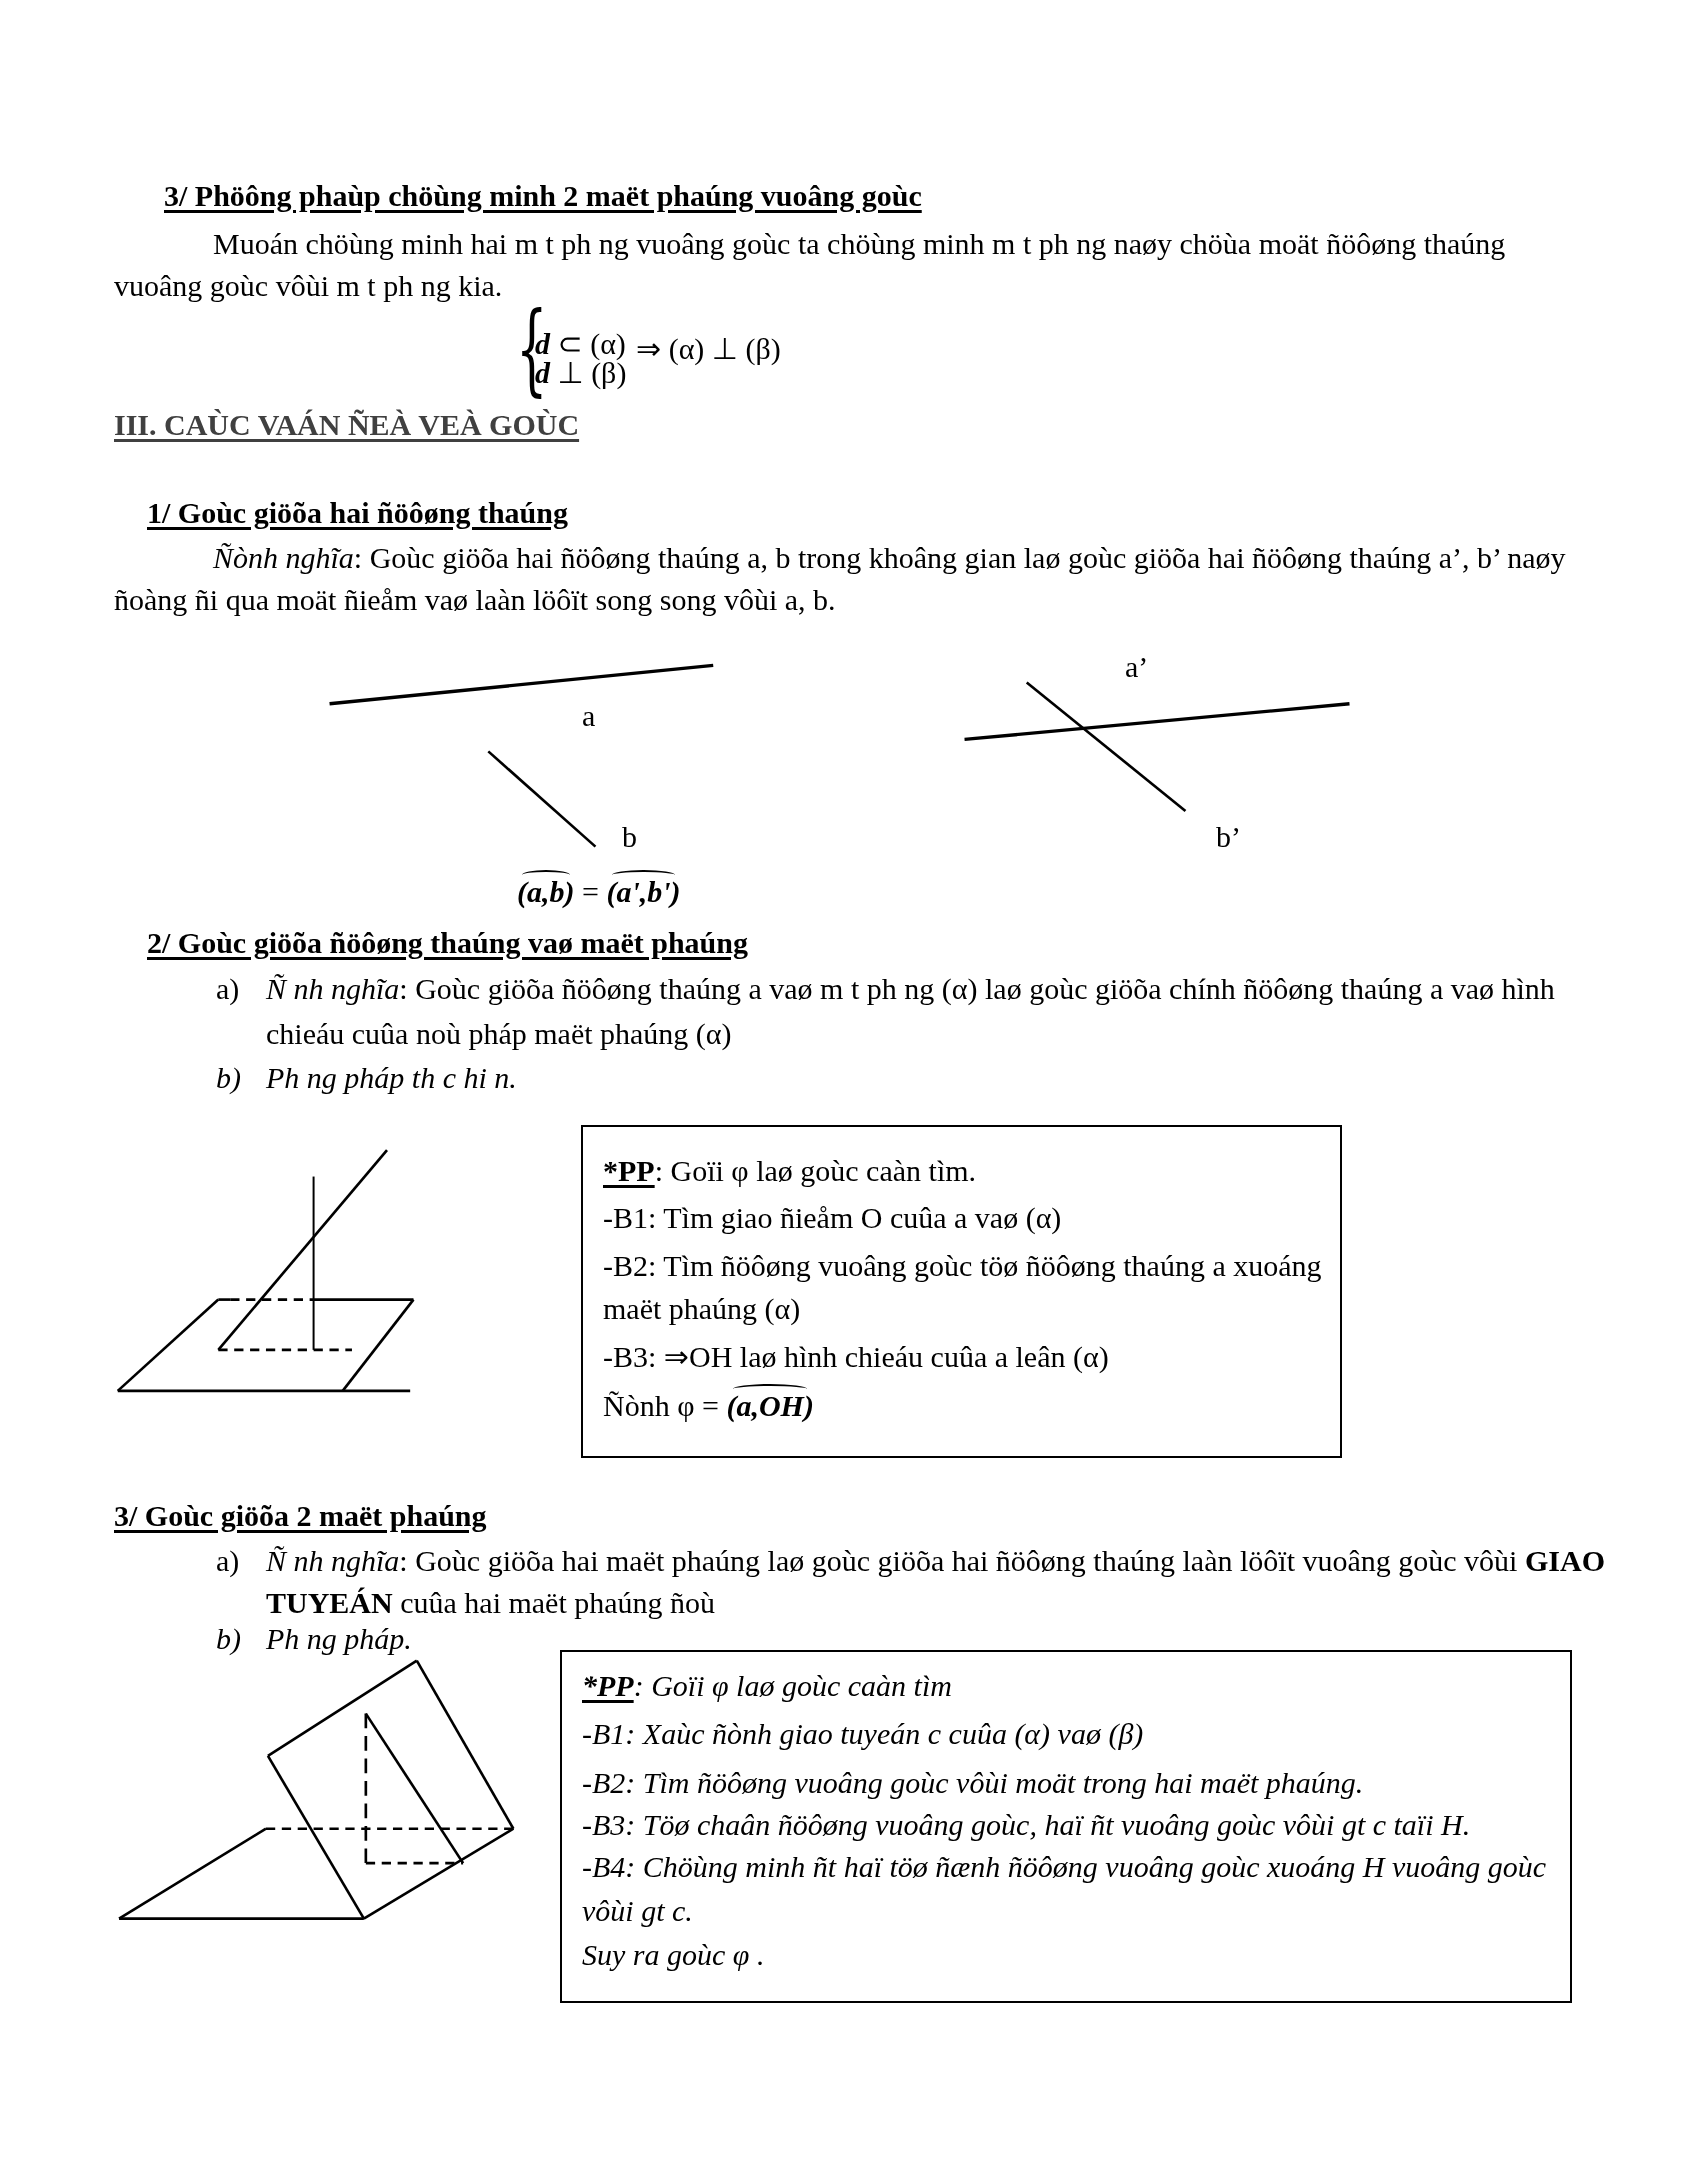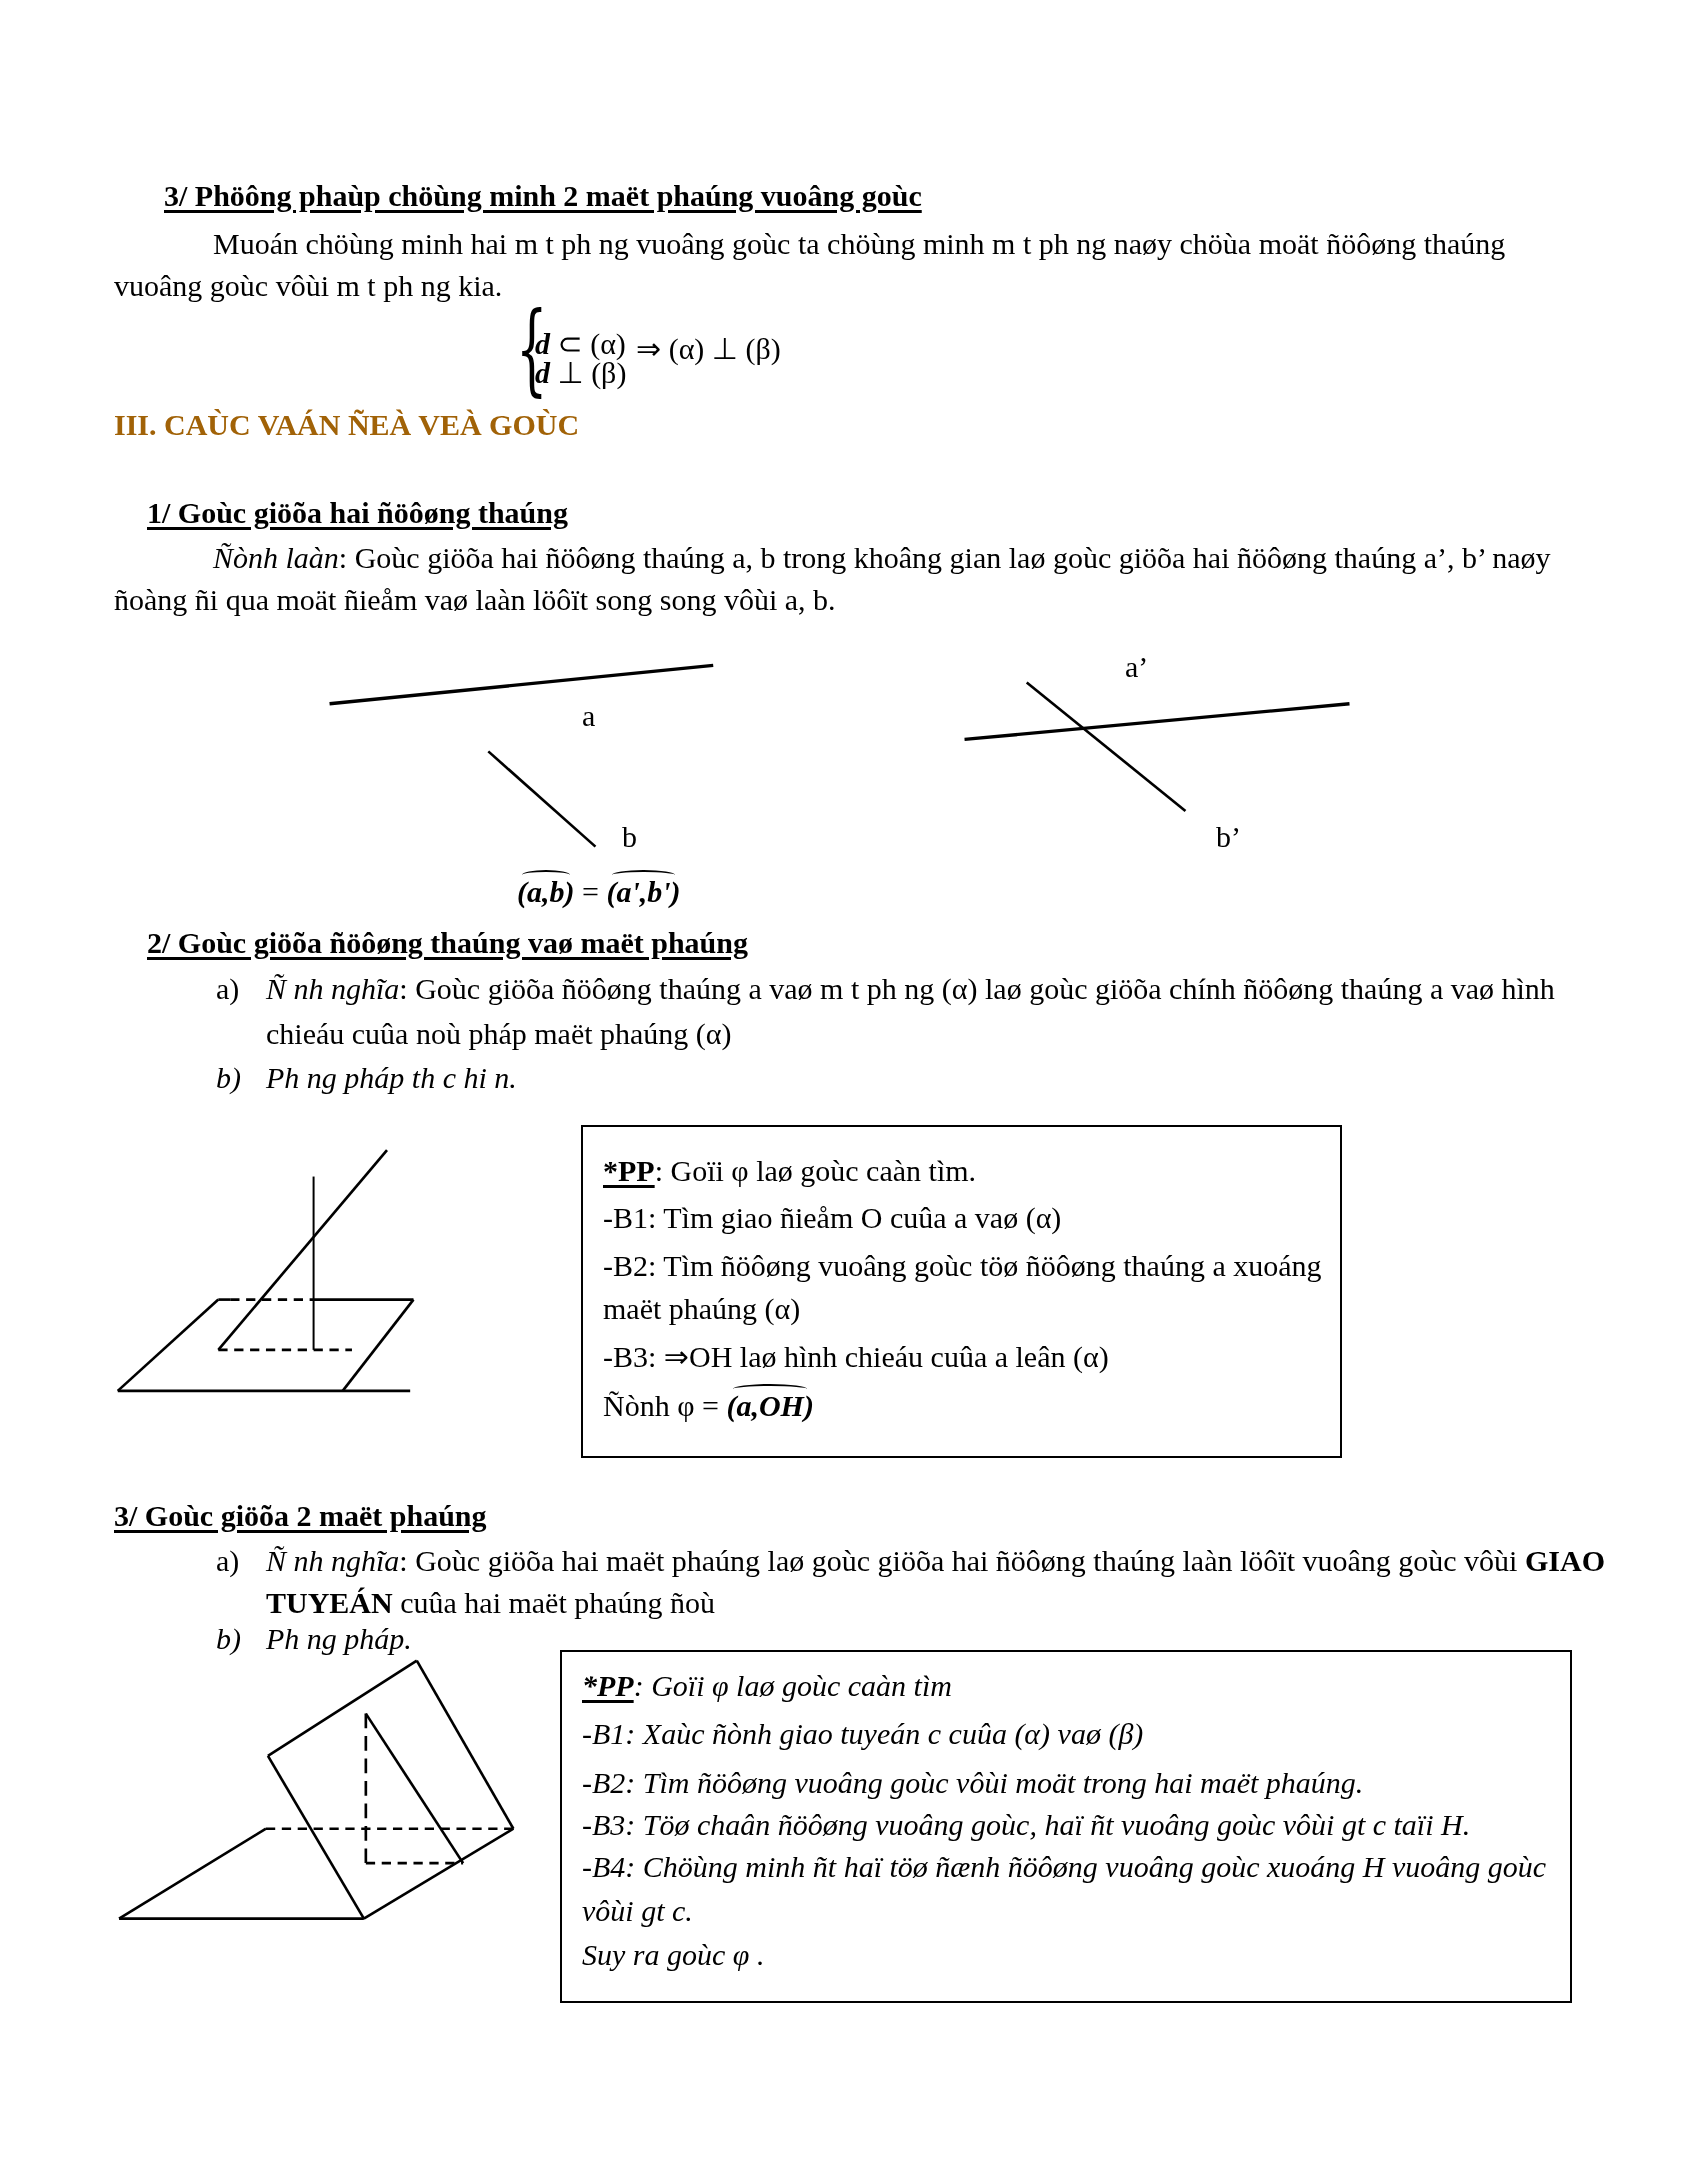--- a/index.html
+++ b/index.html
@@ -1,21 +1,21 @@
 <!DOCTYPE html>
 <html style="font-size:10.6px"><head>
 <meta charset="utf-8">
 <style>
   html, body { margin: 0; padding: 0; background: #ffffff; }
   body { width: 1687px; height: 2183px; position: relative; overflow: hidden;
          font-family: "Liberation Serif", serif; color: #000; }
   .abs { position: absolute; white-space: nowrap; }
   .txt { font-size: 30px; line-height: 37px; }
   .h-bold { font-weight: bold; text-decoration: underline; text-decoration-thickness: 2.6px; text-underline-offset: 4px; font-size: 30px; }
-  .h-red { color: #a16207; font-weight: bold; text-decoration-thickness: 3.3px; text-underline-offset: 4px; font-size: 30px; }
+  .h-red { color: #404040; font-weight: bold; text-decoration: underline; text-decoration-thickness: 3.3px; text-underline-offset: 4px; font-size: 30px; }
   .ital { font-style: italic; }
   .math { font-family: "Liberation Serif", serif; font-size: 30px; }
   .math i { font-weight: bold; font-style: italic; }
   .box { position: absolute; border: 2.6px solid #000; background: #fff; box-sizing: border-box; }
   .box .line { position: absolute; left: 20px; font-size: 30px; white-space: nowrap; }
   .pp { font-weight: bold; text-decoration: underline; text-decoration-thickness: 2.6px; text-underline-offset: 4px; }
   .brace { position: absolute; font-size: 99px; line-height: 99px; font-family: "DejaVu Serif", serif; font-weight: 100; transform: scaleX(0.5); transform-origin: left top; }
   svg.fig { position: absolute; overflow: visible; }
   .hat { position: relative; display: inline-block; }
   .hat::before { content: ""; position: absolute; left: 8%; right: 8%; top: -5.3px; height: 8px;
@@ -38,21 +38,21 @@
   <div class="abs math" style="left:535px; top:355px;">
     <i>d</i><span> ⊥ (β)</span>
   </div>
   <div class="abs math" style="left:636px; top:331px;">⇒ (α) ⊥ (β)</div>
 </div>
 
 <div class="abs h-red" style="left:114px; top:408px;">III. CAÙC VAÁN ÑEÀ VEÀ GOÙC</div>
 
 <div class="abs h-bold" style="left:147px; top:496px;">1/ Goùc giöõa hai ñöôøng thaúng</div>
 <div class="abs txt" style="left:213px; top:539px;">
-  <span class="ital">Ñònh laàn</span><span>: Goùc giöõa hai ñöôøng thaúng a, b trong khoâng gian laø goùc giöõa hai ñöôøng thaúng a’, b’ naøy</span>
+  <span class="ital">Ñònh nghĩa</span><span>: Goùc giöõa hai ñöôøng thaúng a, b trong khoâng gian laø goùc giöõa hai ñöôøng thaúng a’, b’ naøy</span>
 </div>
 <div class="abs txt" style="left:114px; top:581px;">ñoàng ñi qua moät ñieåm vaø laàn löôït song song vôùi a, b.</div>
 
 <svg class="fig" style="left:0; top:0;" width="1687" height="926" viewBox="0 0 2550 1400">
   <line x1="498" y1="1064" x2="1078" y2="1006" stroke="#000" stroke-width="5"></line>
   <line x1="738" y1="1136" x2="900" y2="1280" stroke="#000" stroke-width="4"></line>
   <line x1="1458" y1="1118" x2="2040" y2="1064" stroke="#000" stroke-width="5"></line>
   <line x1="1552" y1="1032" x2="1792" y2="1226" stroke="#000" stroke-width="4"></line>
 </svg>
 <div class="abs txt" style="left:582px; top:697px;">a</div>

